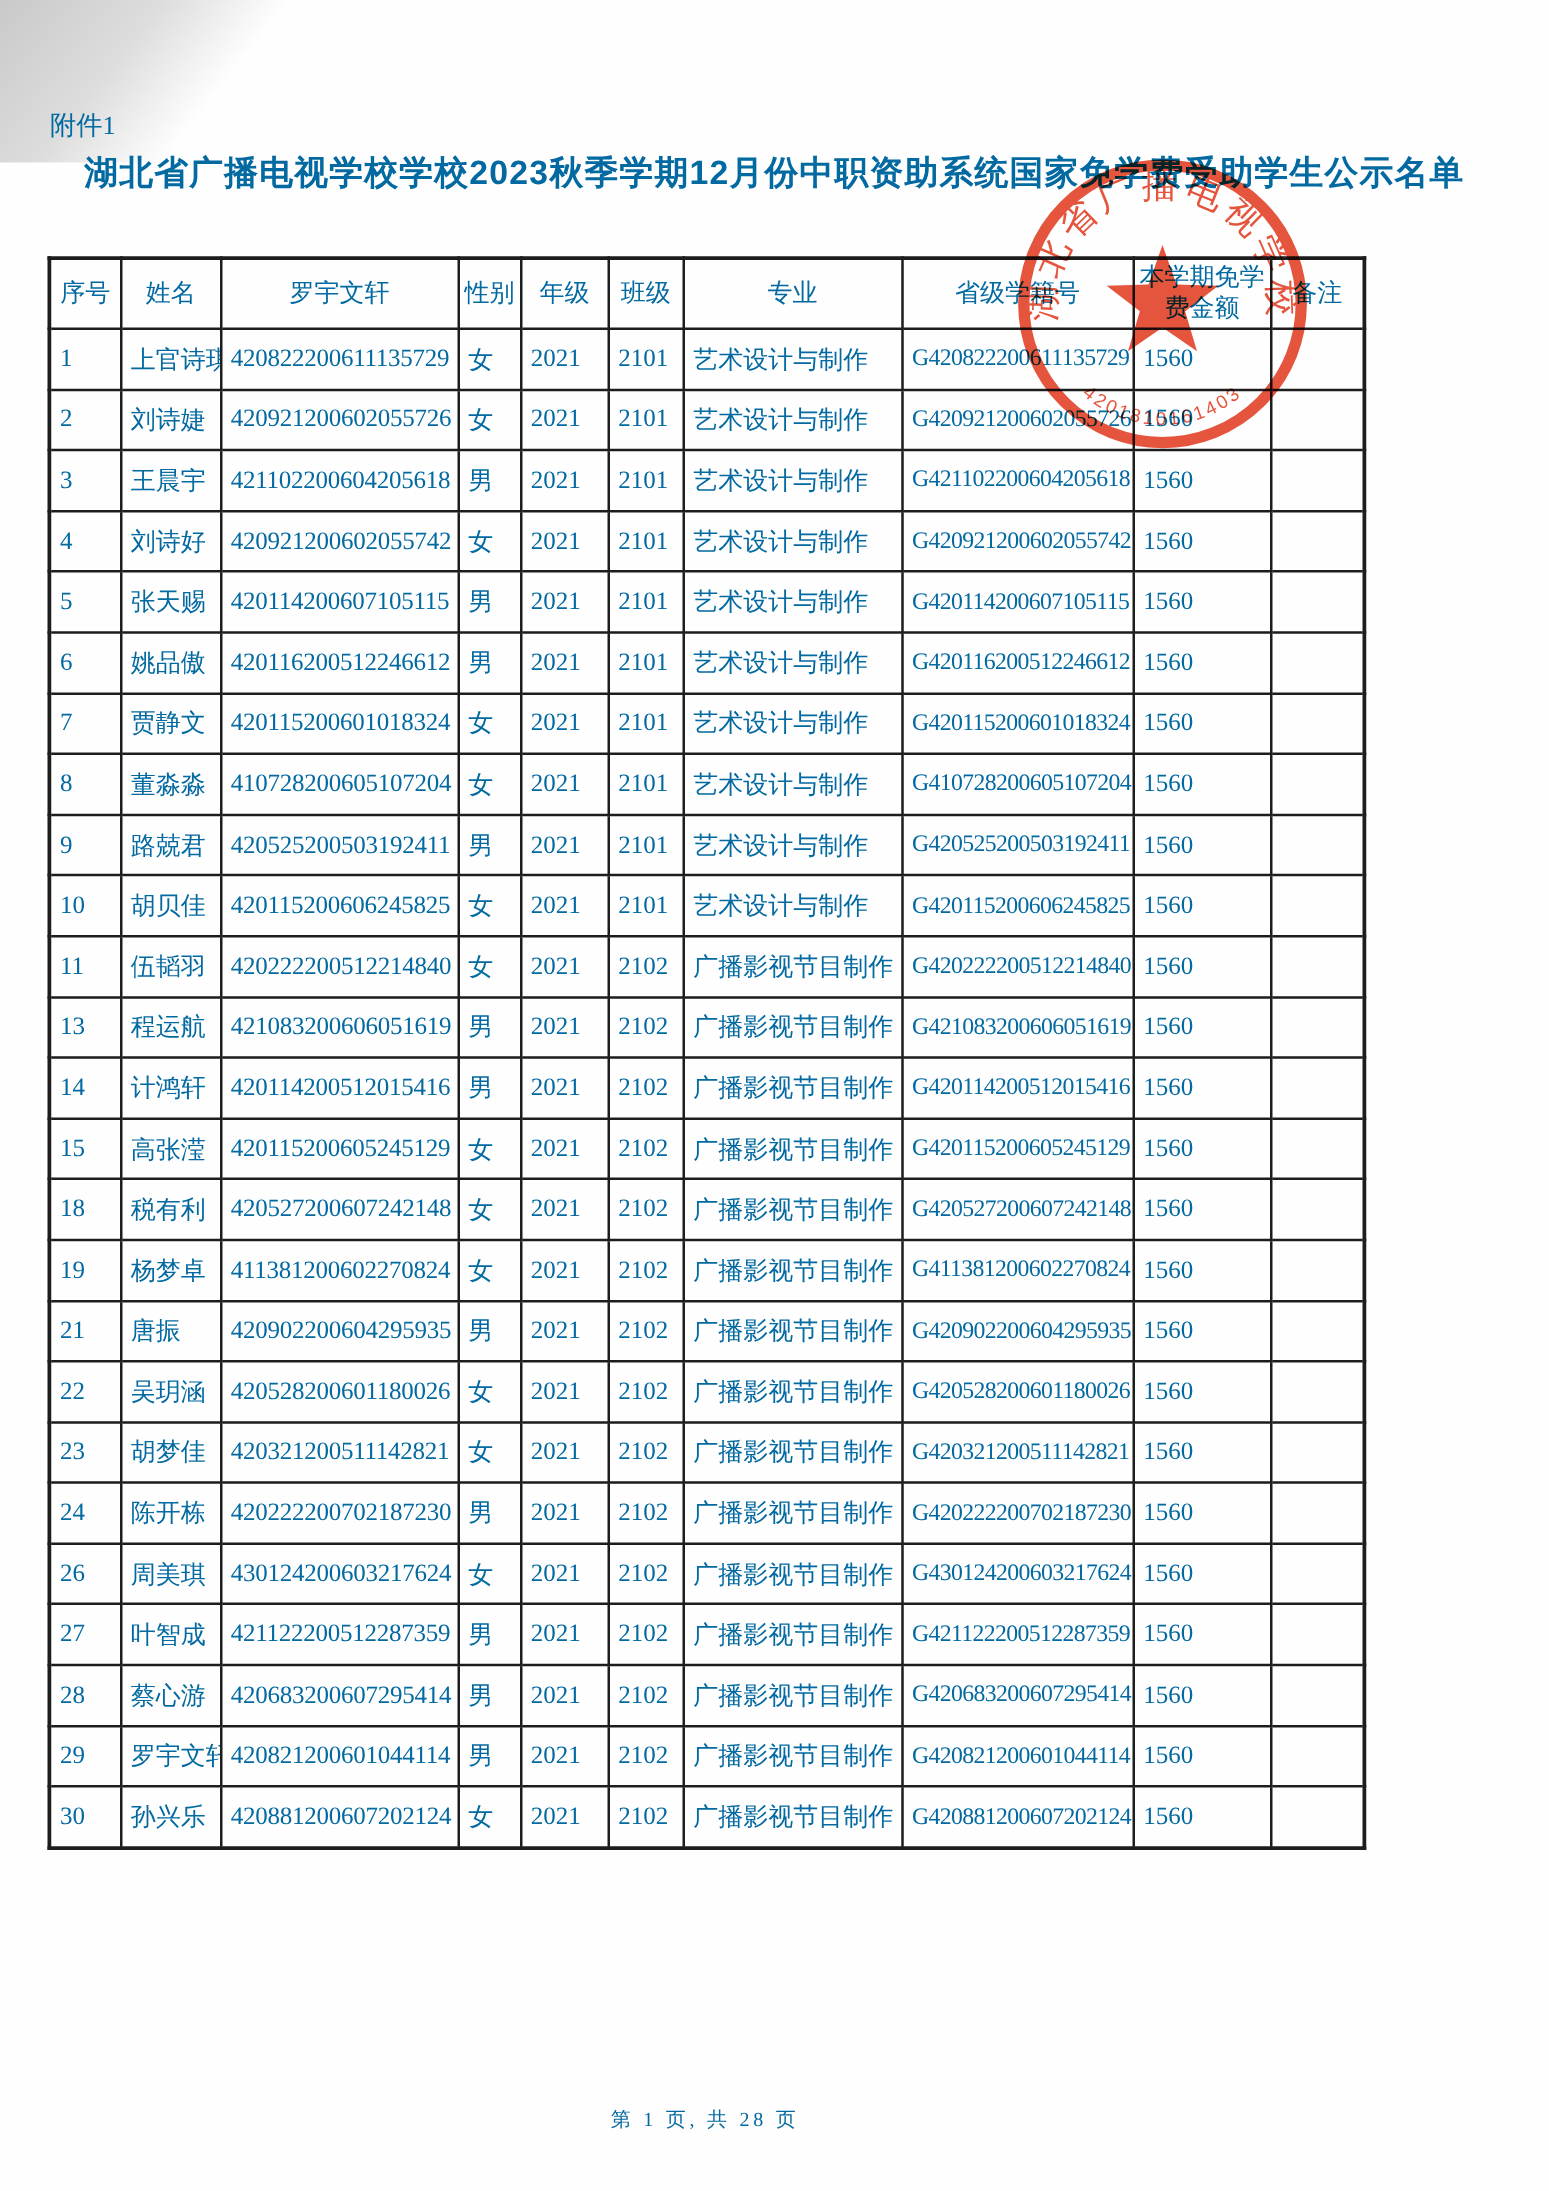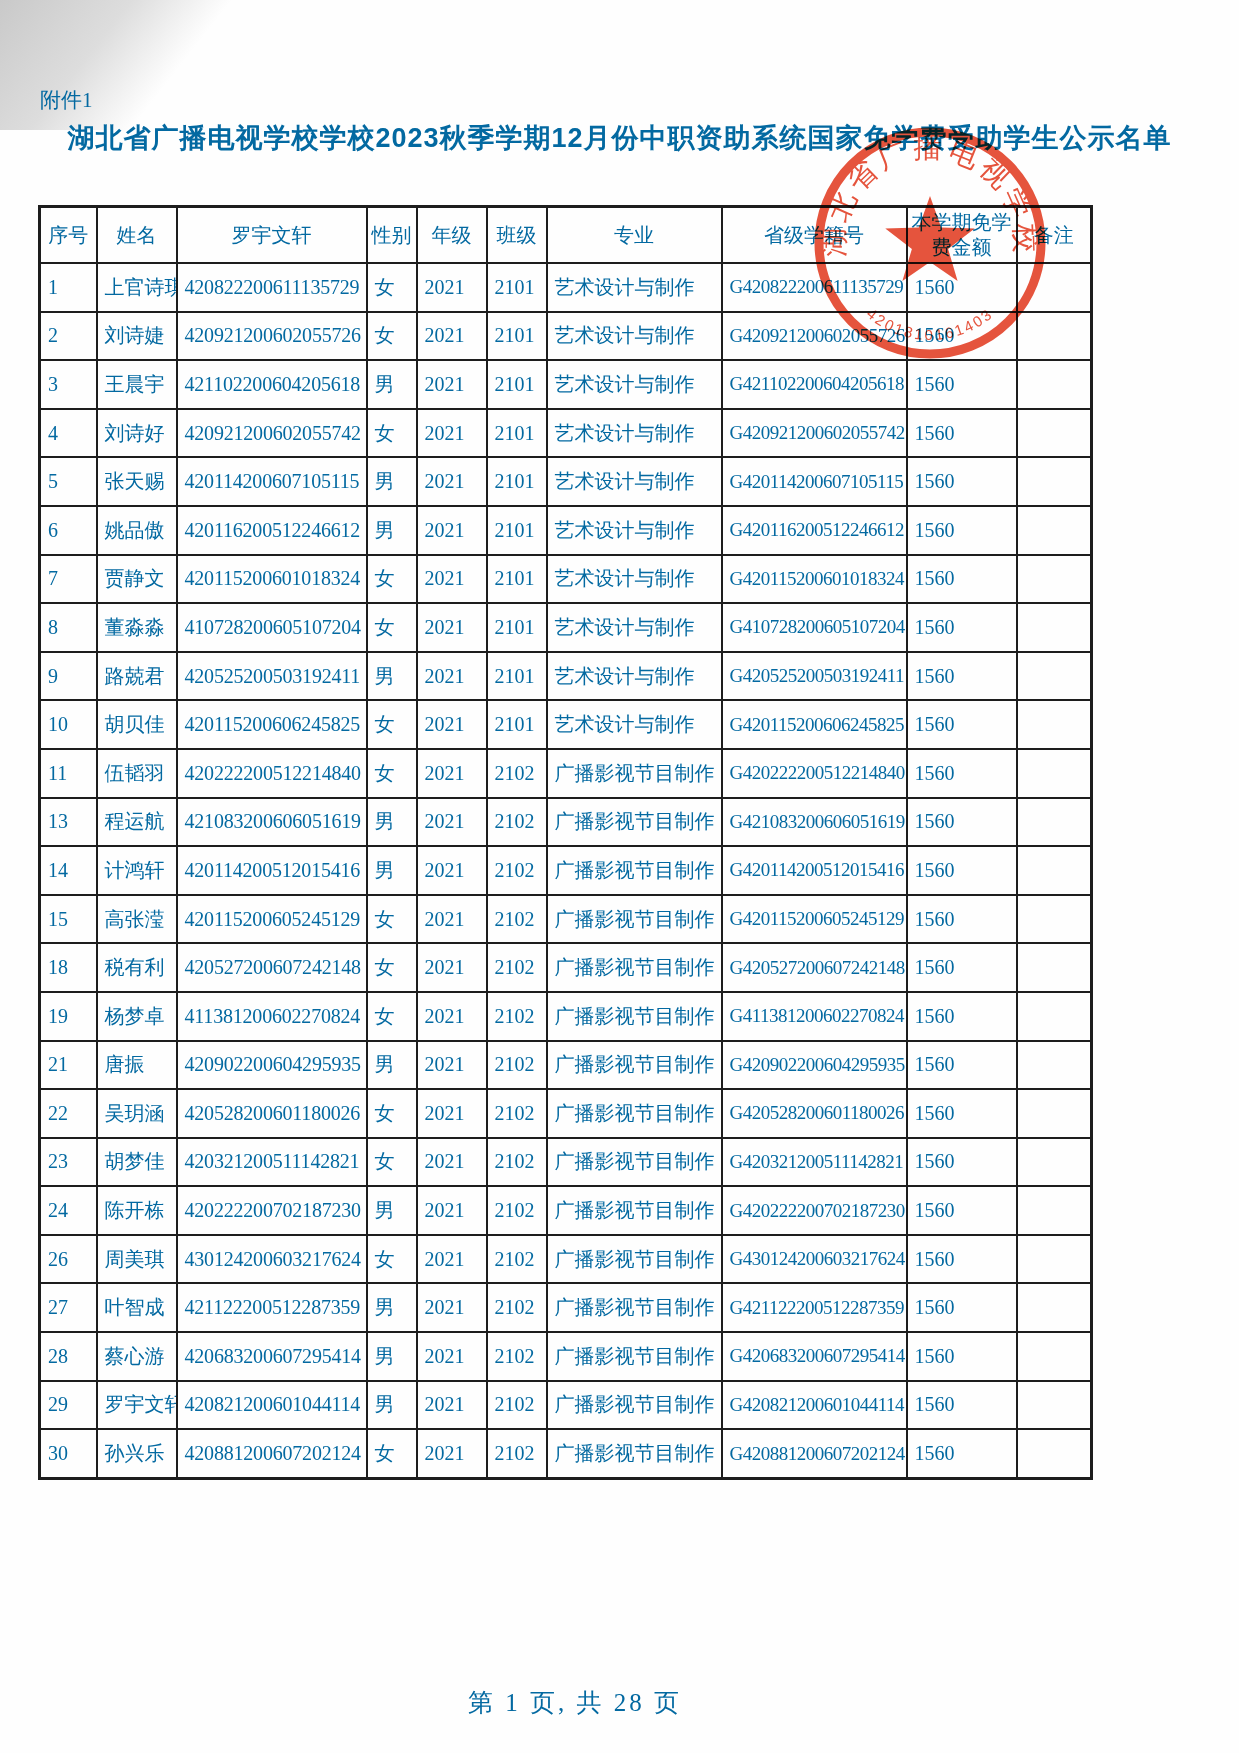--- a/index.html
+++ b/index.html
@@ -41,22 +41,22 @@
   }
   table.students td{
     height:44.6px;vertical-align:middle;text-align:left;
     padding:1px 2px 1px 7px;overflow:hidden;white-space:nowrap;
   }
   td.c-seq{text-align:center;padding-left:2px;}
   td.c-id{letter-spacing:-0.2px;padding-left:5px;}
   td.c-pid{font-size:19px;letter-spacing:-0.5px;padding-left:4px;}
   td.c-amt{padding-left:5px;}
   .footer{
-    position:absolute;left:49px;top:1686px;width:1052px;
-    text-align:center;font-size:25px;letter-spacing:3px;
+    position:absolute;left:38px;top:1686px;width:1052px;
+    text-align:center;font-size:16px;letter-spacing:3px;
   }
   .seal{
     position:absolute;left:805px;top:118px;width:250px;height:250px;
     mix-blend-mode:multiply;opacity:0.92;
     pointer-events:none;
   }
   .seal text{
     font-family:"Liberation Sans","DejaVu Sans",sans-serif;
     fill:#e4452c;
   }

